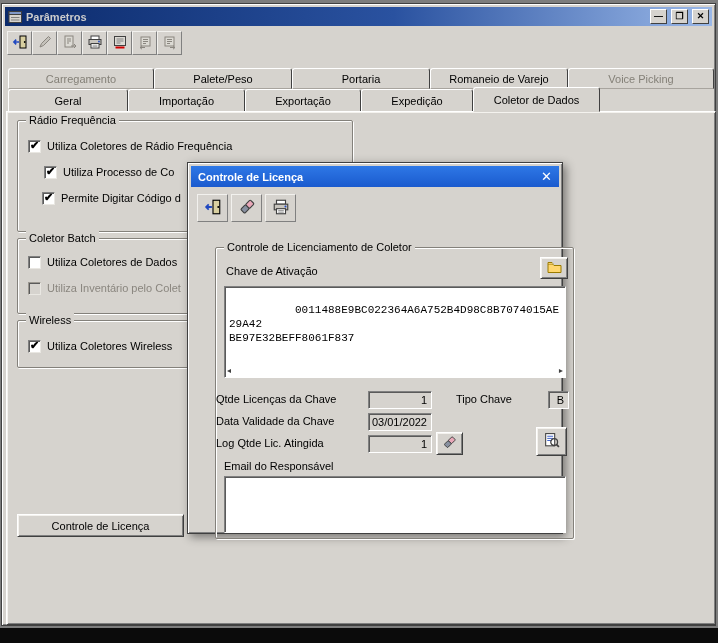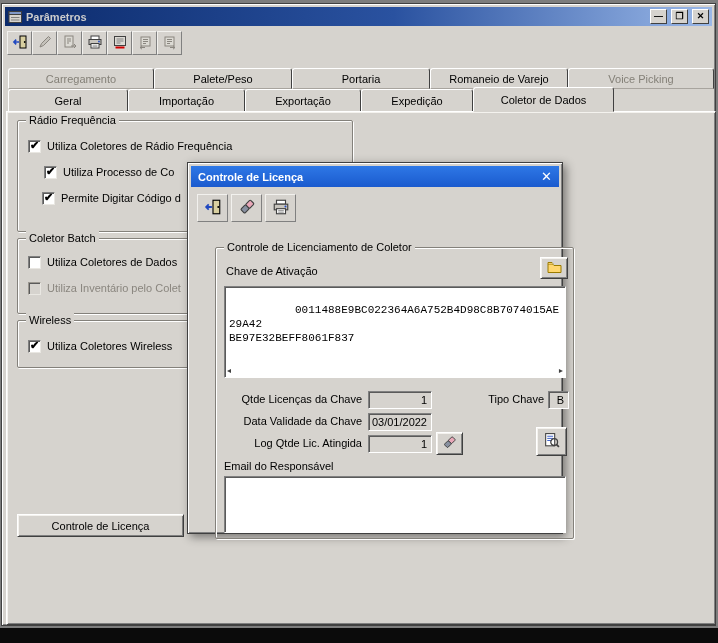--- a/index.html
+++ b/index.html
@@ -91,21 +91,21 @@
     background:linear-gradient(180deg,#2e78e6,#1a5ace);
     color:#fff; font-weight:bold; display:flex; align-items:center; padding:0 7px;
   }
   .dlg-close { margin-left:auto; width:22px; text-align:right; font-weight:normal; font-size:13px; cursor:default; }
   .dlg-toolbar { position:absolute; left:9px; top:31px; display:flex; gap:3px; }
   .dlg-tbtn { width:31px; height:28px; }
 
   .dlg-group { position:absolute; left:8px; top:84px; width:359px; height:292px;margin-left:19px; }
 
   .lbl { position:absolute; white-space:nowrap; }
-  .lbl.r { text-align:right; }
+  .lbl.r { }
 
   .sunken-white {
     background:#fff; border:1px solid; border-color:#808080 #ffffff #ffffff #808080;
     box-shadow: inset 1px 1px 0 #5a5a5a;
   }
   .key-memo {
     position:absolute; left:8px; top:38px; width:342px; height:92px;
     font-family:"Liberation Mono", monospace; font-size:11px; line-height:14px;
     padding:2px 4px; white-space:pre-wrap; word-break:break-all; overflow:hidden;
   }
@@ -235,21 +235,21 @@
       </div>
       <div class="tab" style="width:117px">
         <span>Importação</span>
       </div>
       <div class="tab" style="width:116px">
         <span>Exportação</span>
       </div>
       <div class="tab" style="width:112px">
         <span>Expedição</span>
       </div>
-      <div class="tab selected" style="width:141px">
+      <div class="tab selected" style="width:127px">
         <span>Coletor de Dados</span>
       </div>
     </div>
 
     <div class="content">
 
       <div class="group" style="left:10px; top:8px; width:336px; height:112px">
         <span class="group-title">Rádio Frequência</span>
         <div class="cb checked" style="left:10px; top:18px">
           <span class="cb-box"></span>

